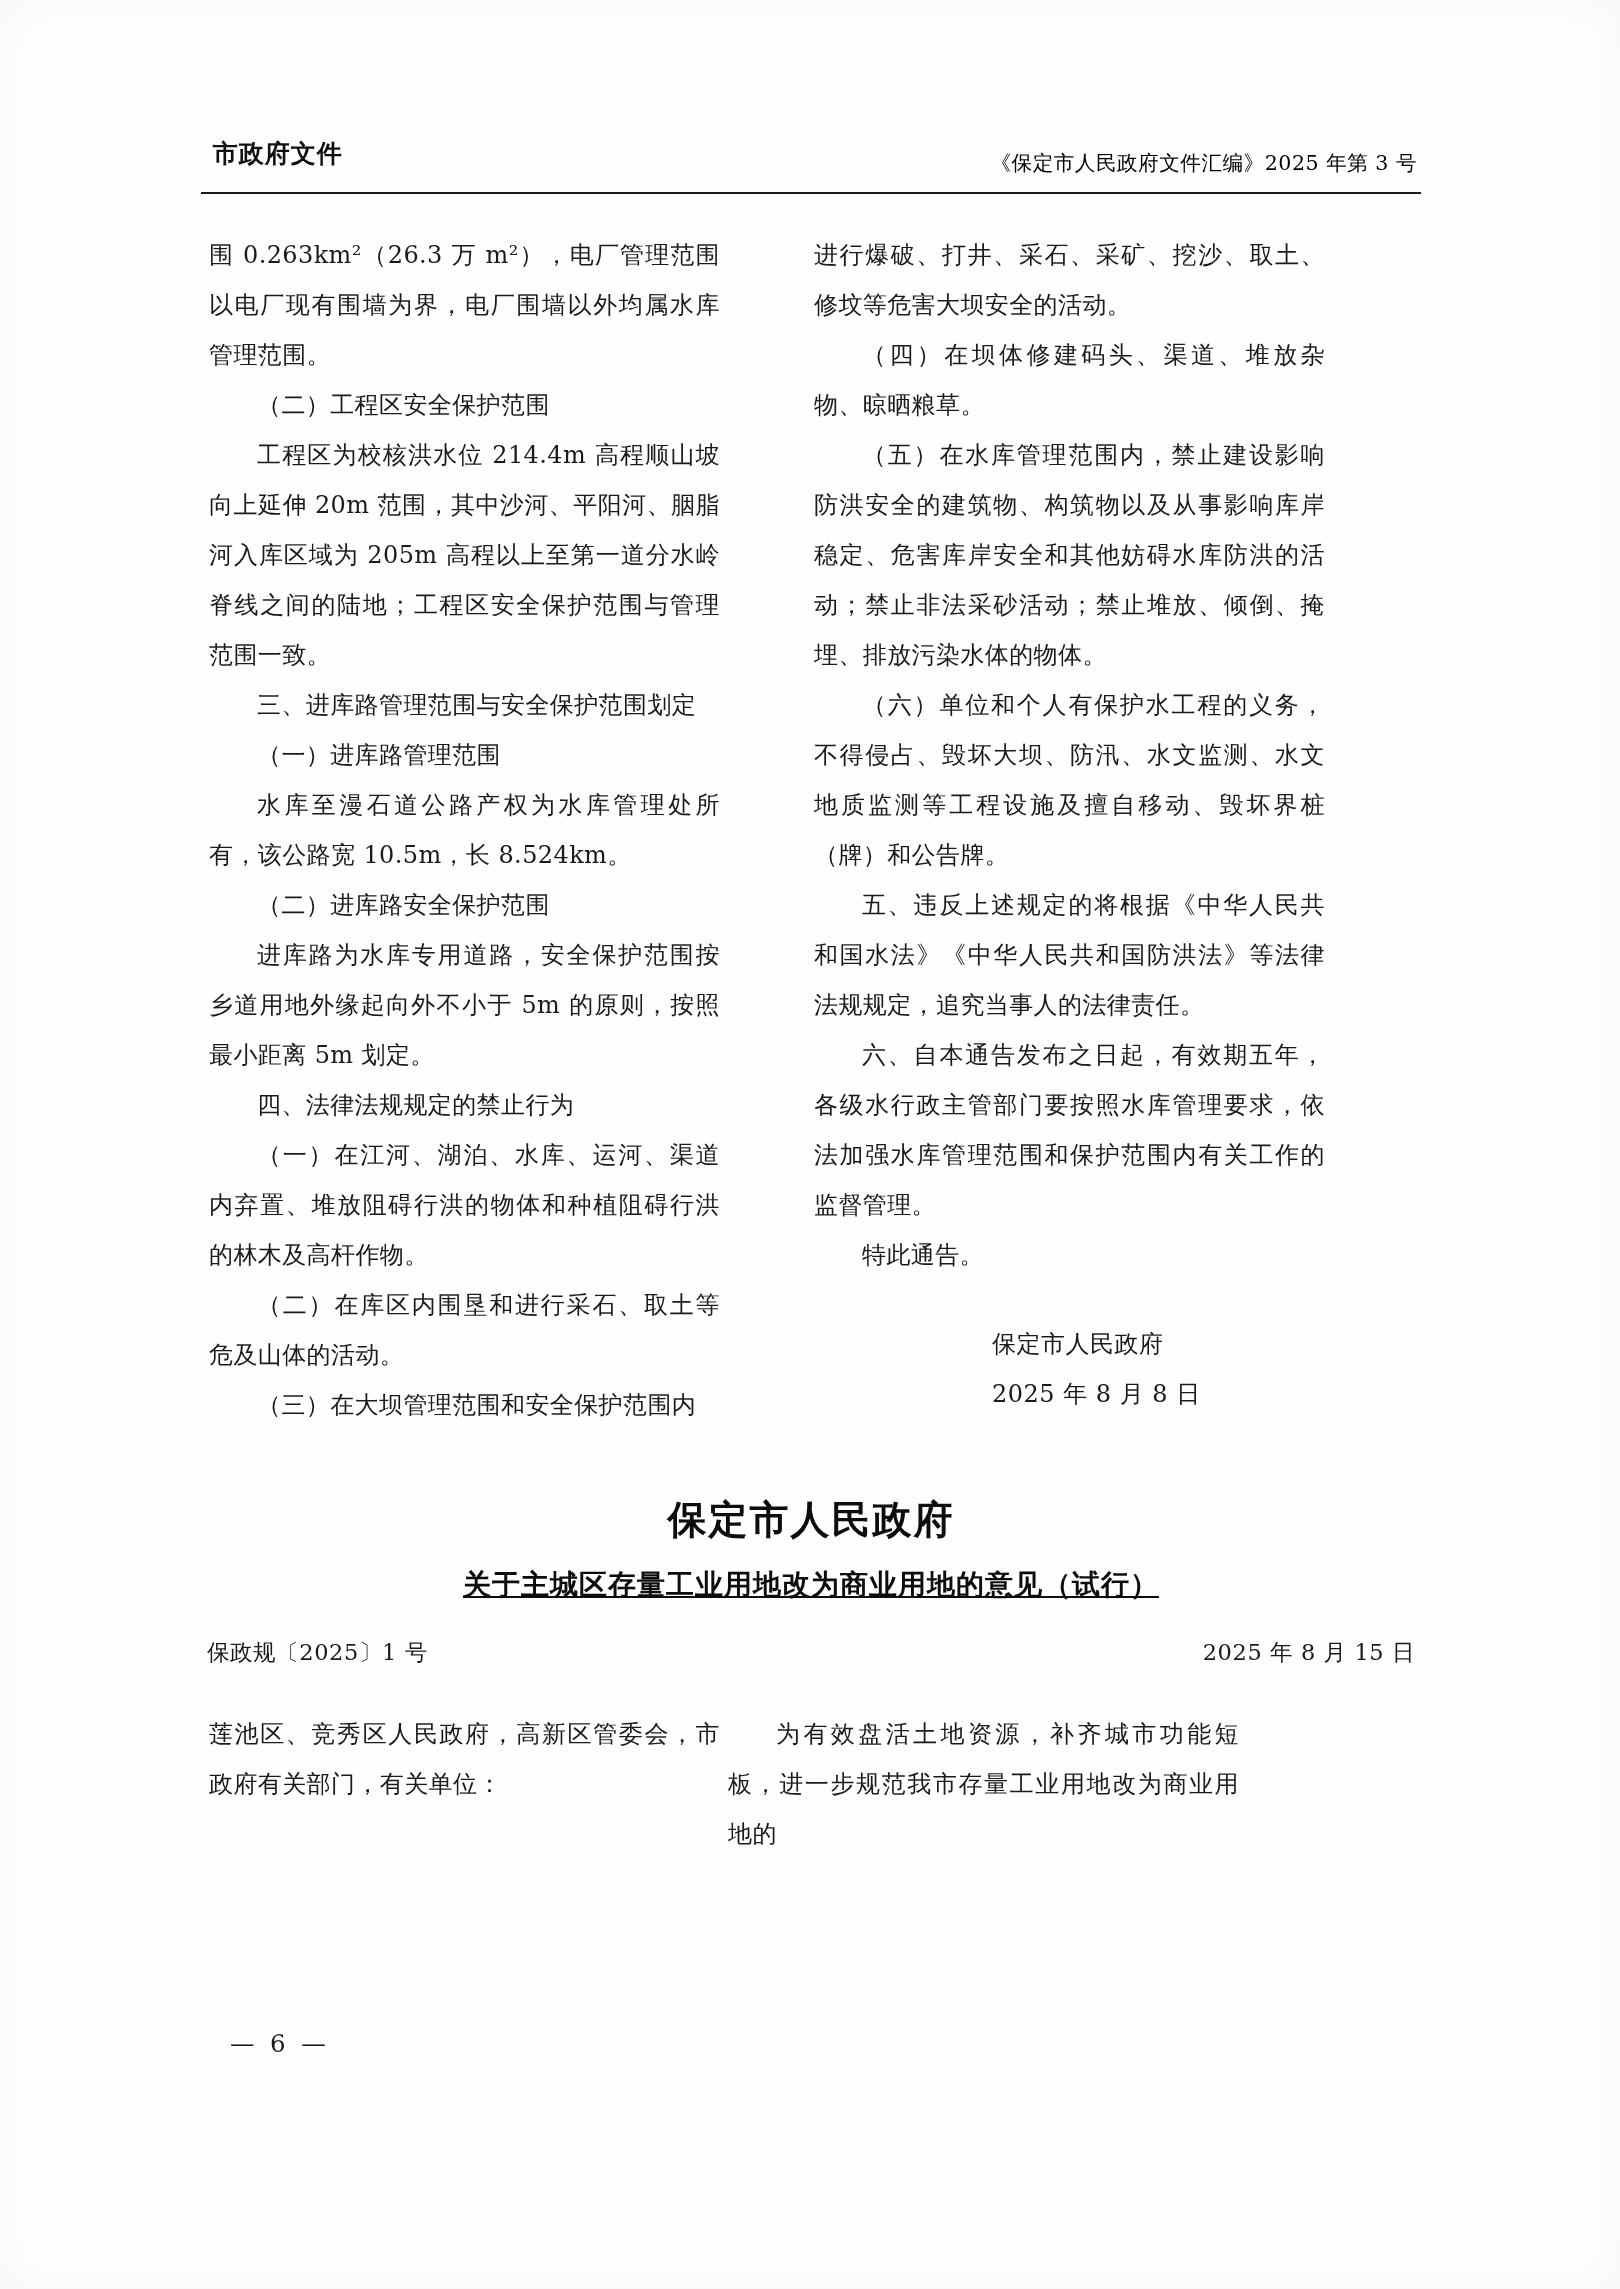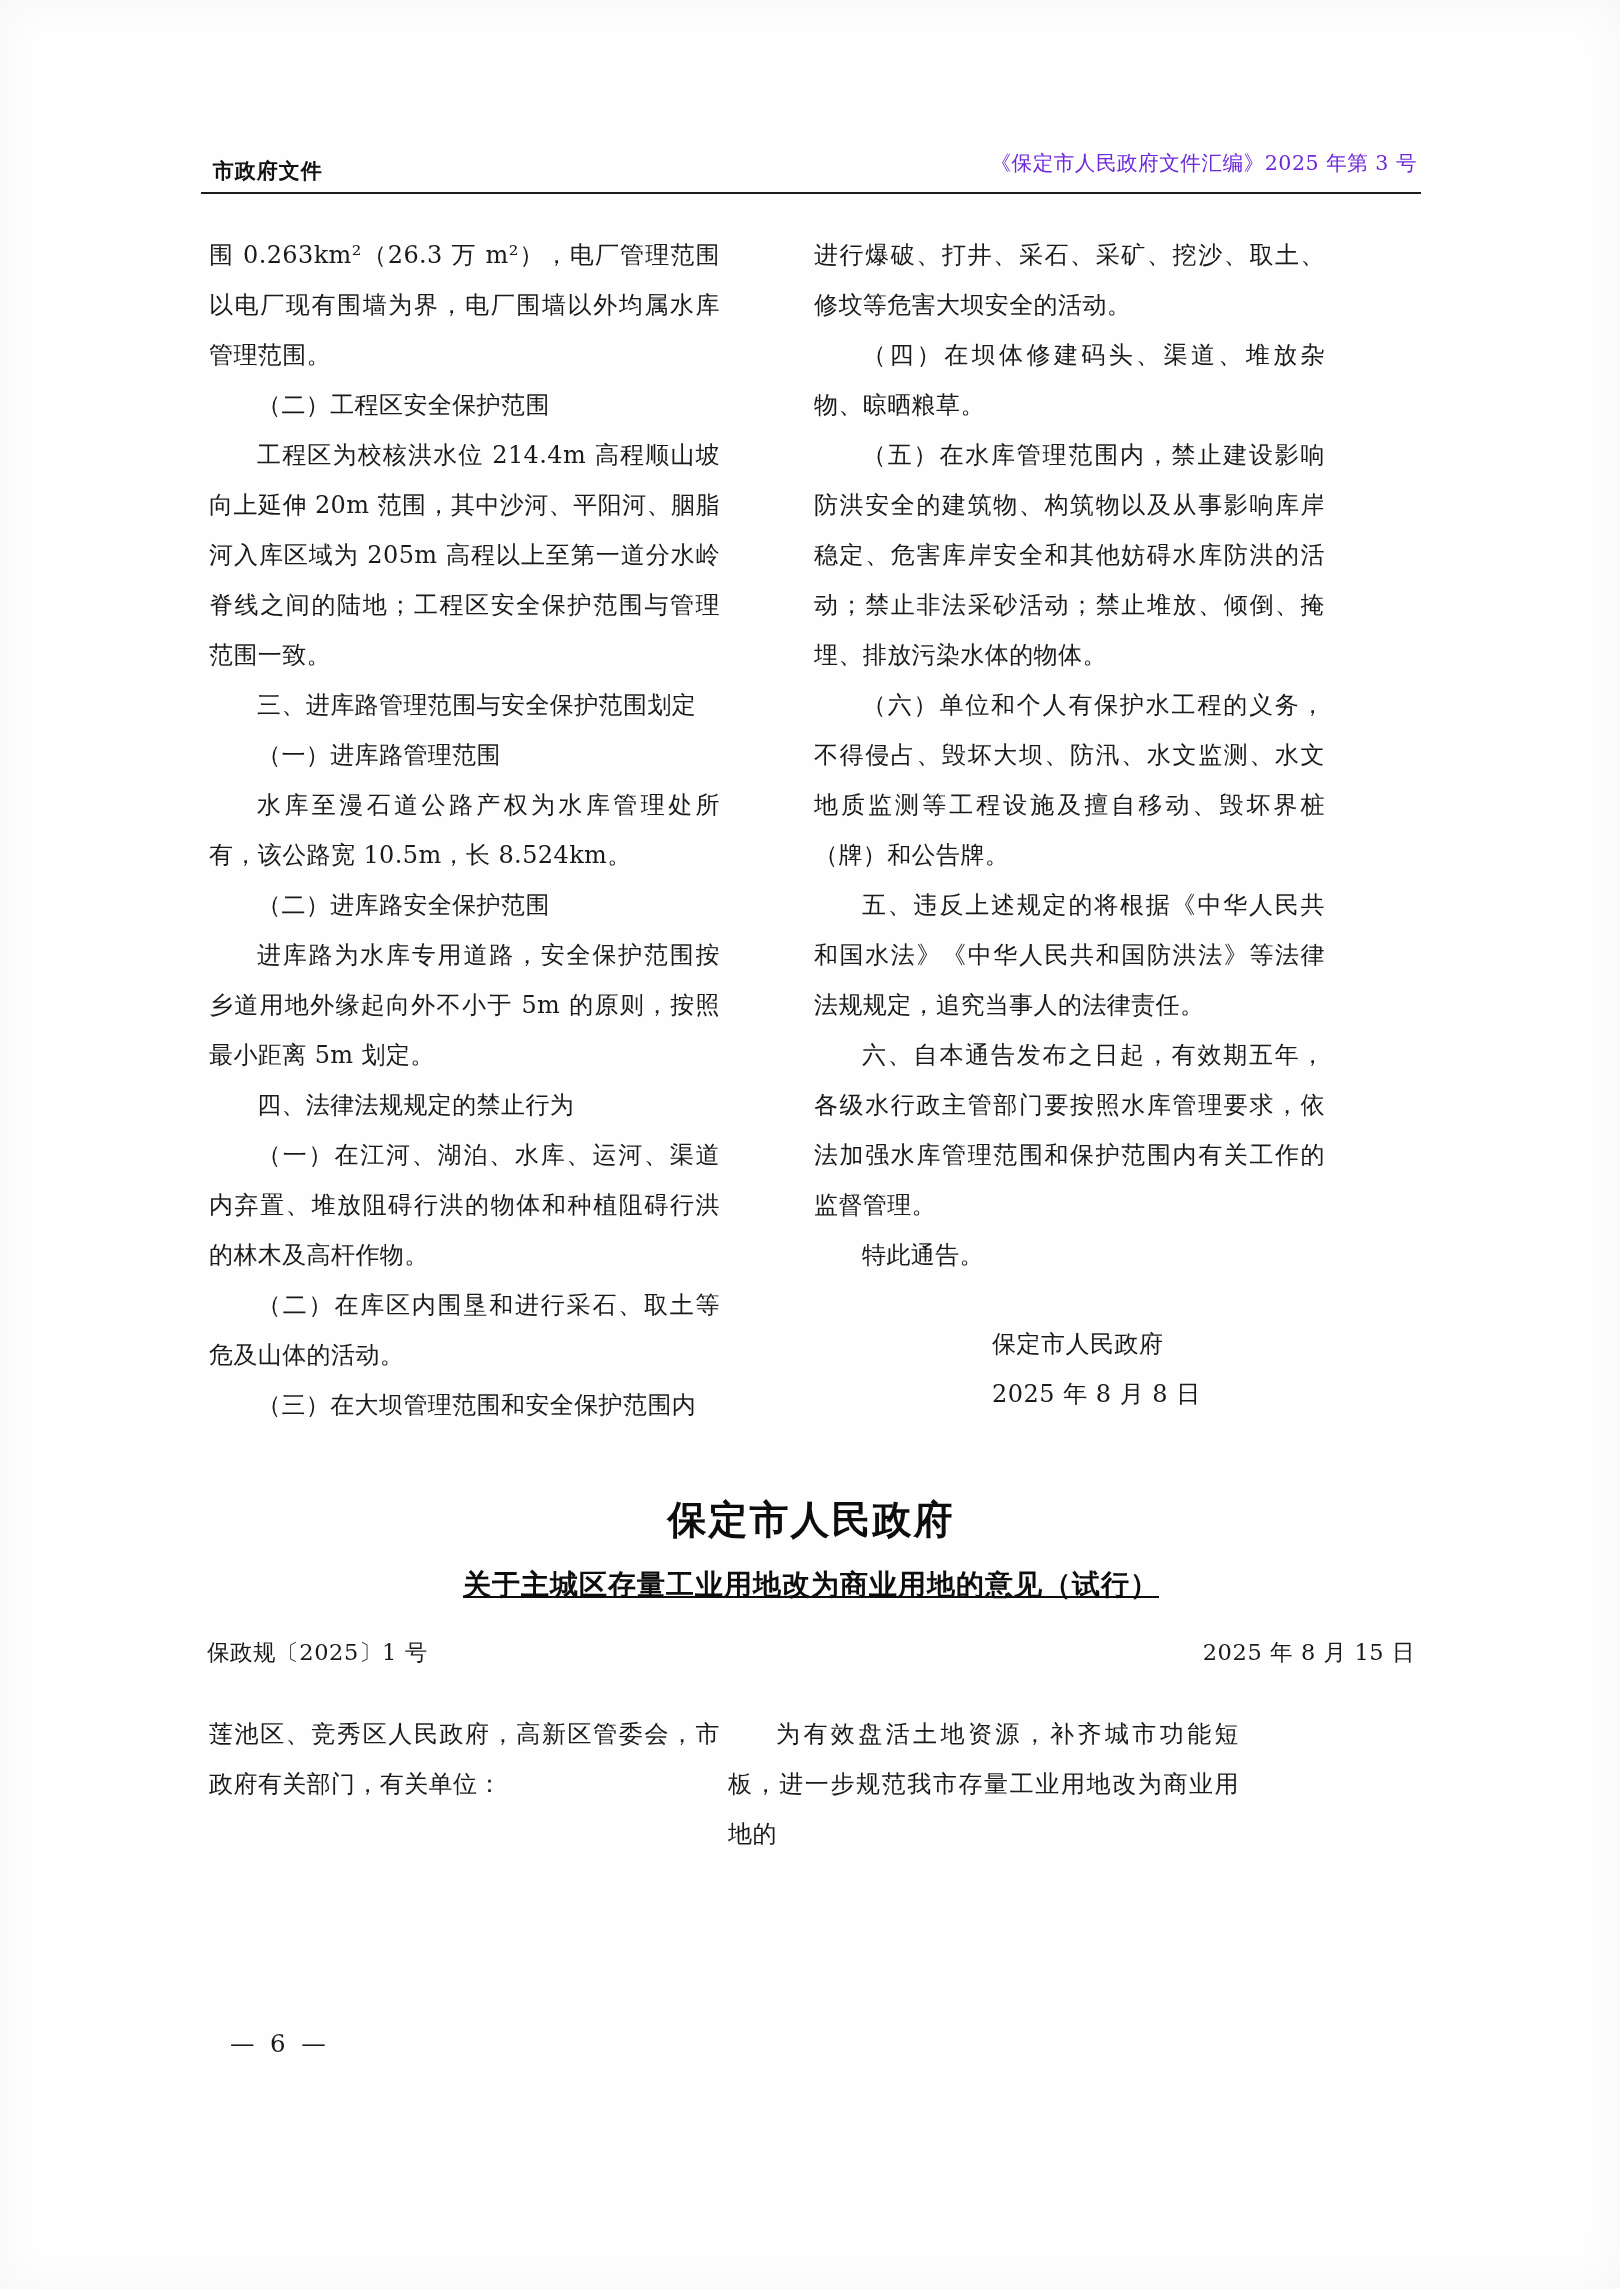--- a/index.html
+++ b/index.html
@@ -38,34 +38,34 @@
   }
 
   
   .header {
     position: relative;
     height: 69px;
   }
   .header-left {
     position: absolute;
     left: 11.8px;
-    top: 20px;
+    top: 0;
     font-family: "DejaVu Sans", "Liberation Sans", sans-serif;
     font-weight: bold;
-    font-size: 21px;
+    font-size: 25px;
     letter-spacing: 1px;
     color: #111;
   }
   .header-right {
     position: absolute;
     right: 3.9px;
     top: 11.8px;
     font-size: 20.6px;
     letter-spacing: 0.5px;
-    color: #6d28d9;
+    color: #000000;
   }
   .header-rule {
     position: absolute;
     left: 0;
     right: 0;
     top: 55px;
     border-bottom: 2.2px solid #1c1c1c;
   }
 
   

